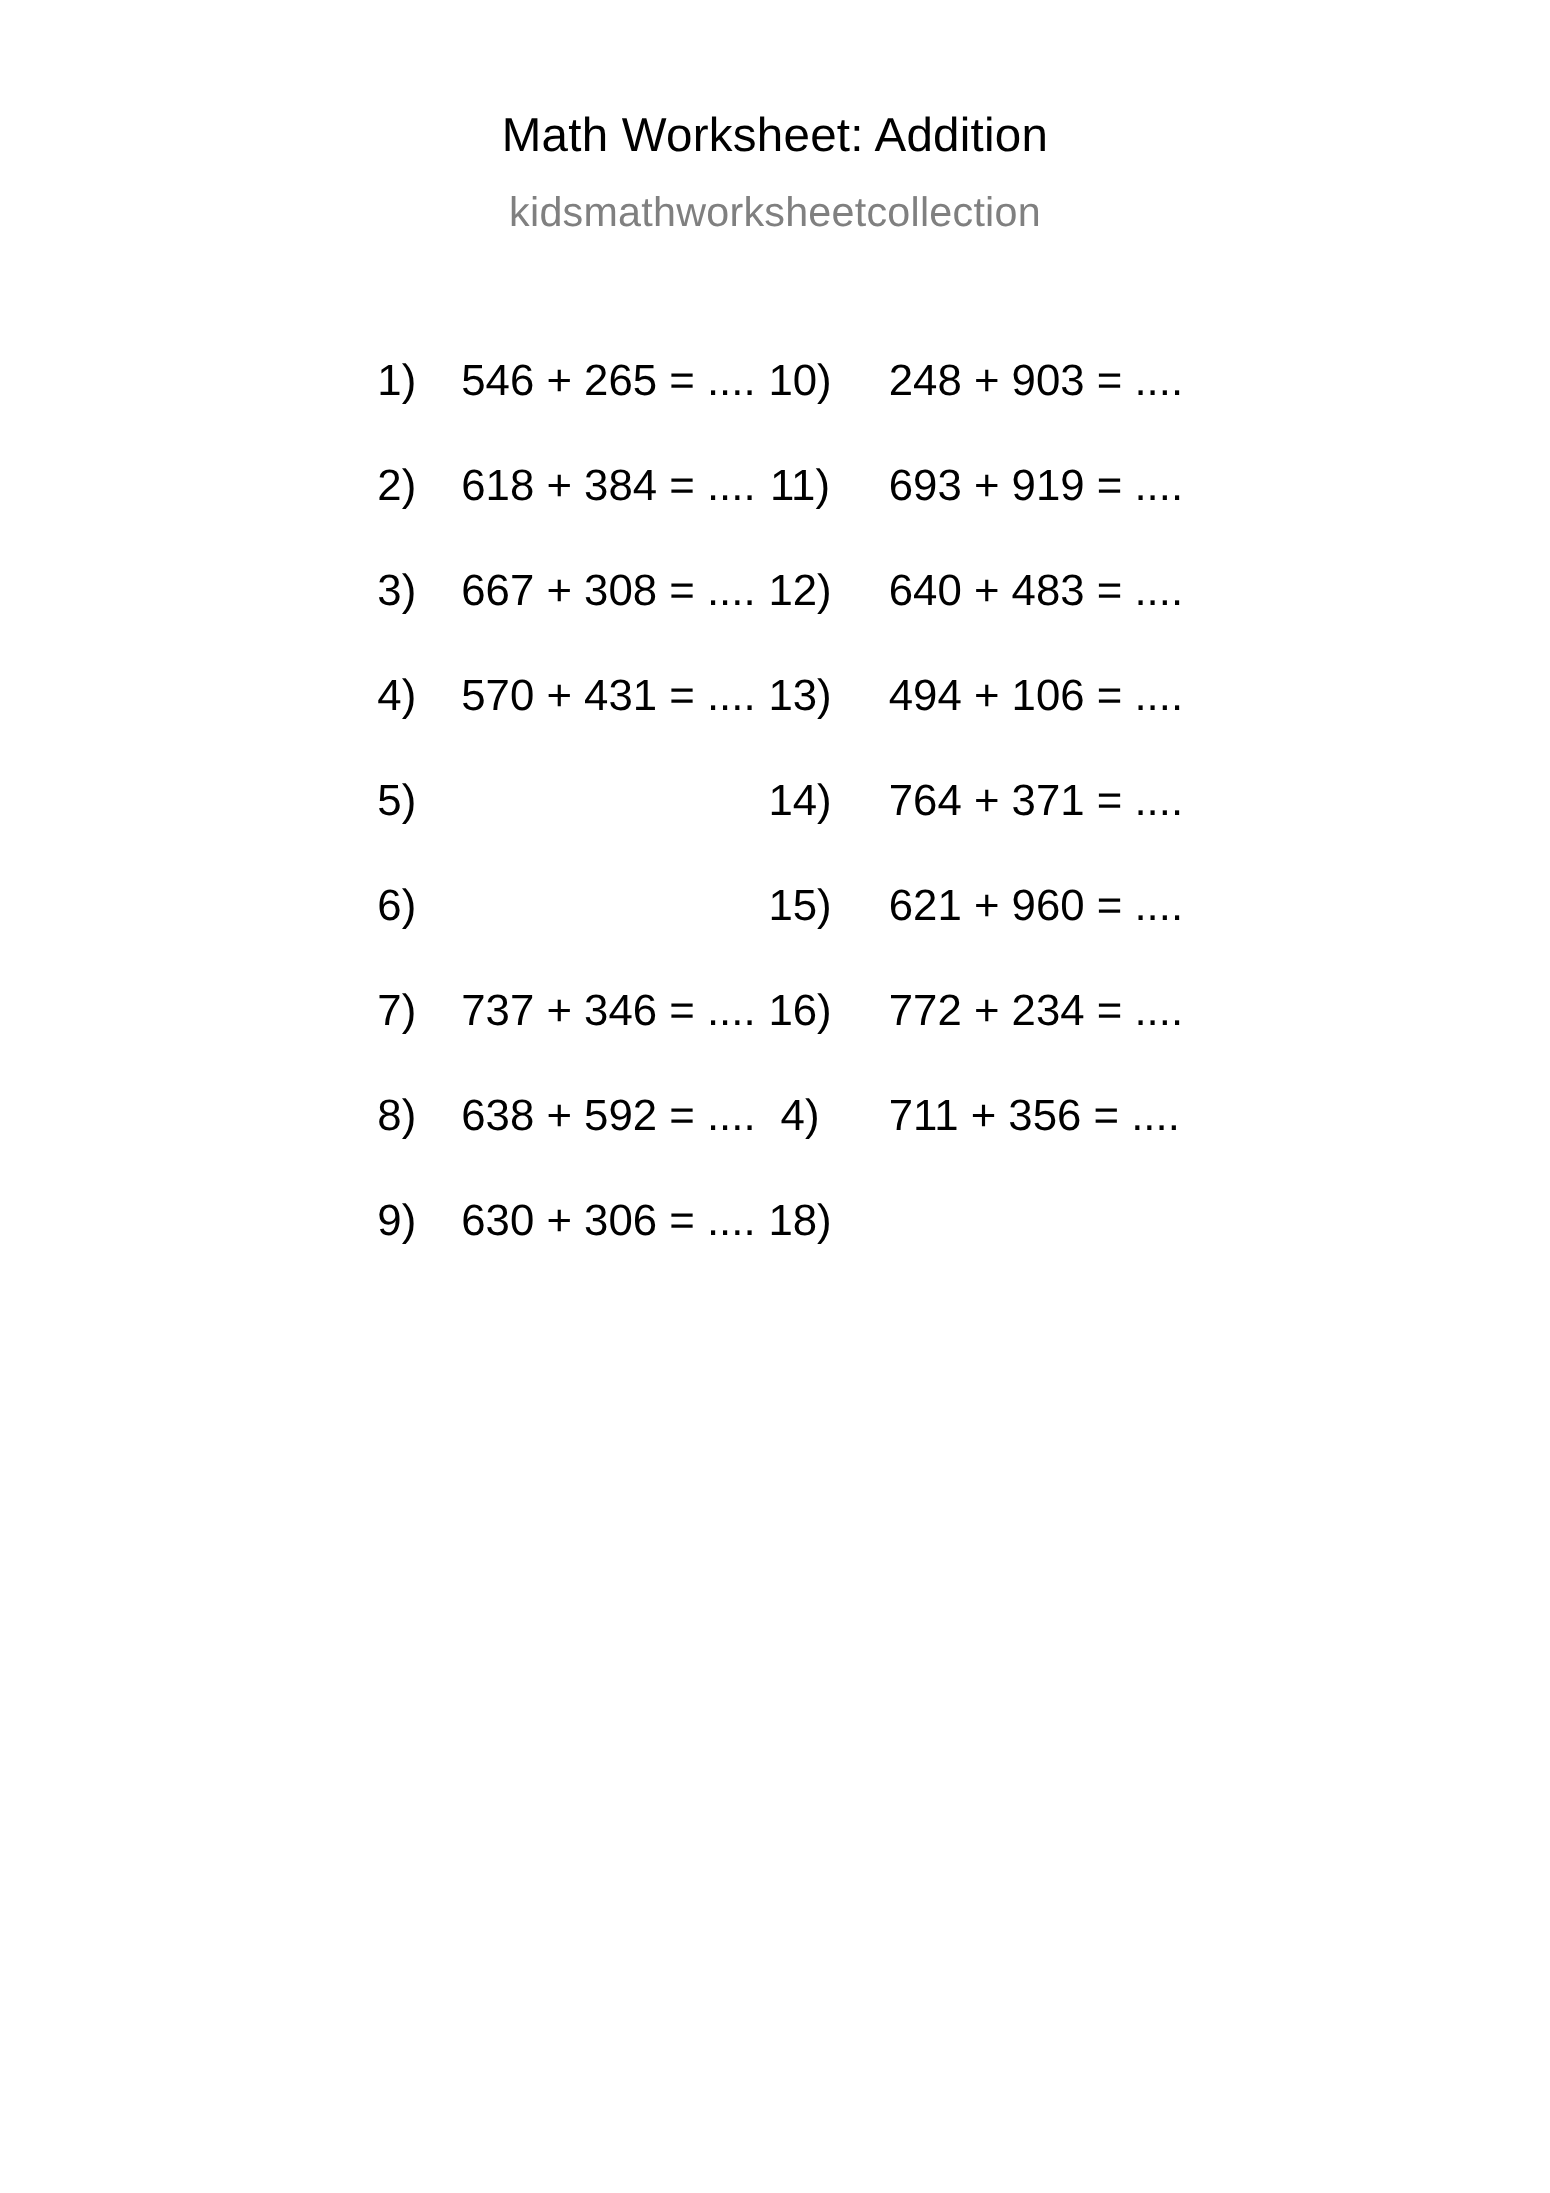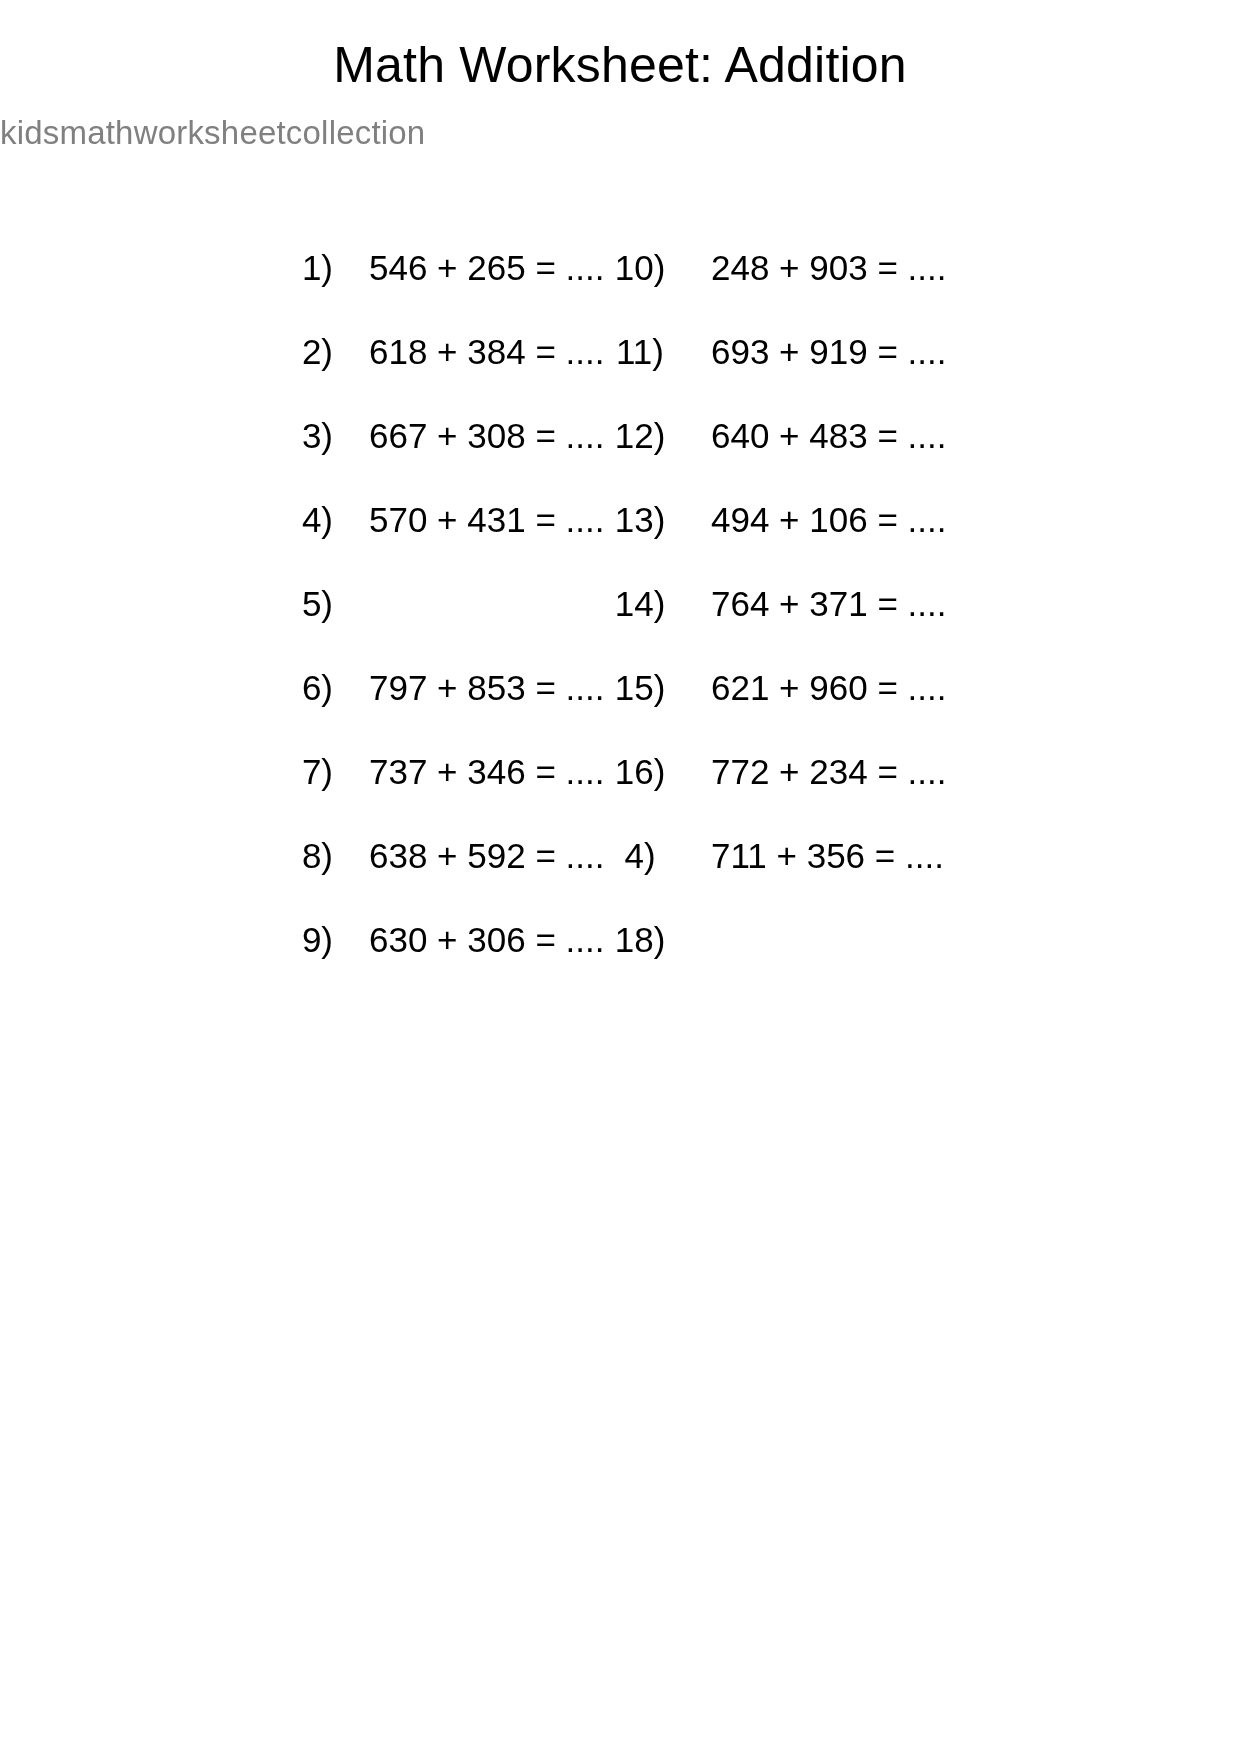--- a/index.html
+++ b/index.html
@@ -11,29 +11,29 @@
     position: relative;
     width: 1240px;
     height: 1754px;
     background: #ffffff;
     font-family: "Liberation Sans", sans-serif;
     color: #000000;
     overflow: hidden;
   }
   .title {
     text-align: center;
-    font-size: 50px;
+    font-size: 38px;
     font-weight: normal;
     color: #000000;
     margin: 0;
-    padding-top: 36px;
+    padding-top: 88px;
     letter-spacing: 0.2px;
   }
   .subtitle {
-    text-align: left;
+    text-align: center;
     font-size: 33px;
     color: #808080;
     margin: 0;
     padding-top: 20px;
     letter-spacing: 0.2px;
   }
   .problems {
     margin-top: 74px;
     display: flex;
     justify-content: center;
@@ -93,21 +93,20 @@
       </div>
       <div class="problem-row">
         <span class="num">4)</span>
         <span class="expr">570 + 431 = ....</span>
       </div>
       <div class="problem-row">
         <span class="num">5)</span>
       </div>
       <div class="problem-row">
         <span class="num">6)</span>
-        <span class="expr">797 + 853 = ....</span>
       </div>
       <div class="problem-row">
         <span class="num">7)</span>
         <span class="expr">737 + 346 = ....</span>
       </div>
       <div class="problem-row">
         <span class="num">8)</span>
         <span class="expr">638 + 592 = ....</span>
       </div>
       <div class="problem-row">

